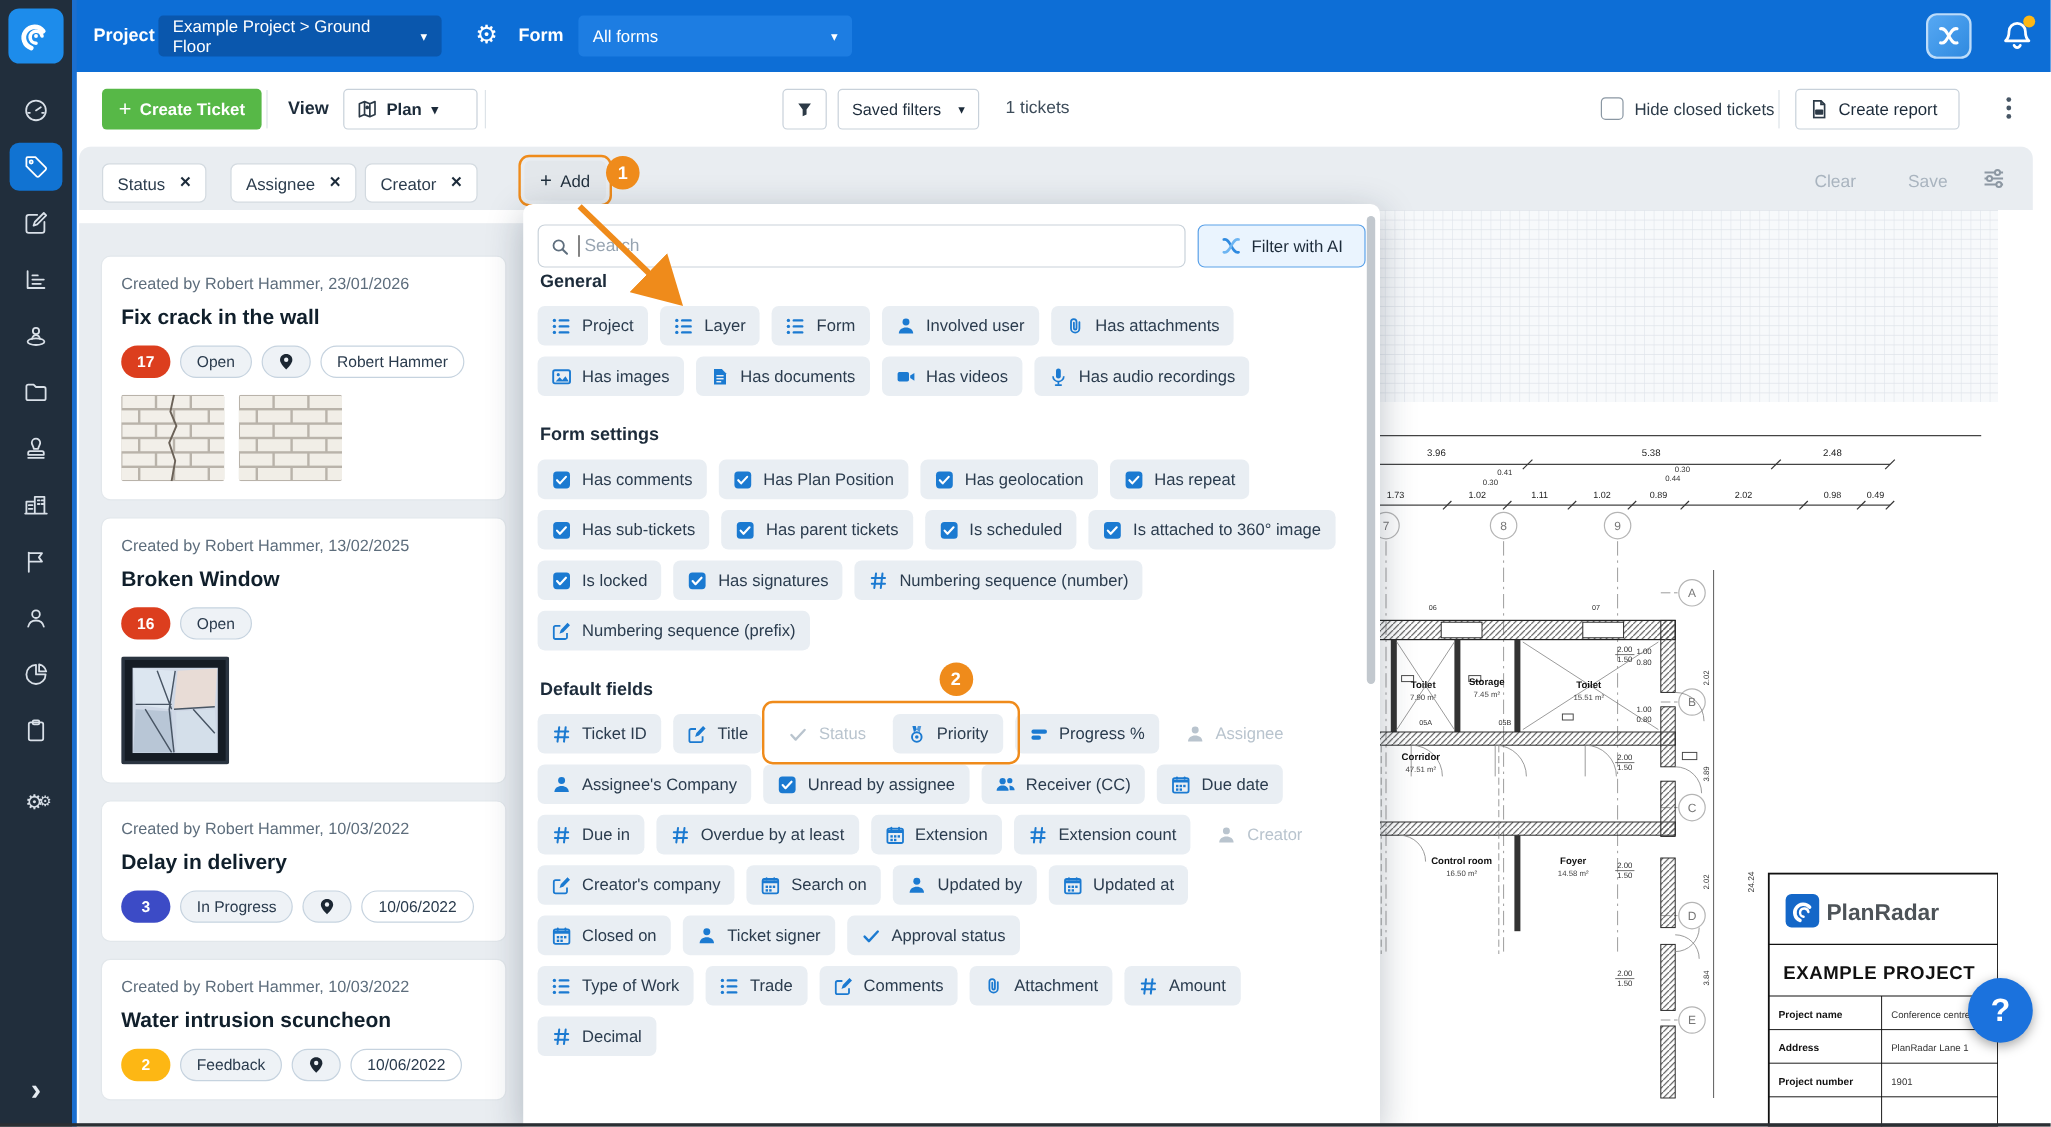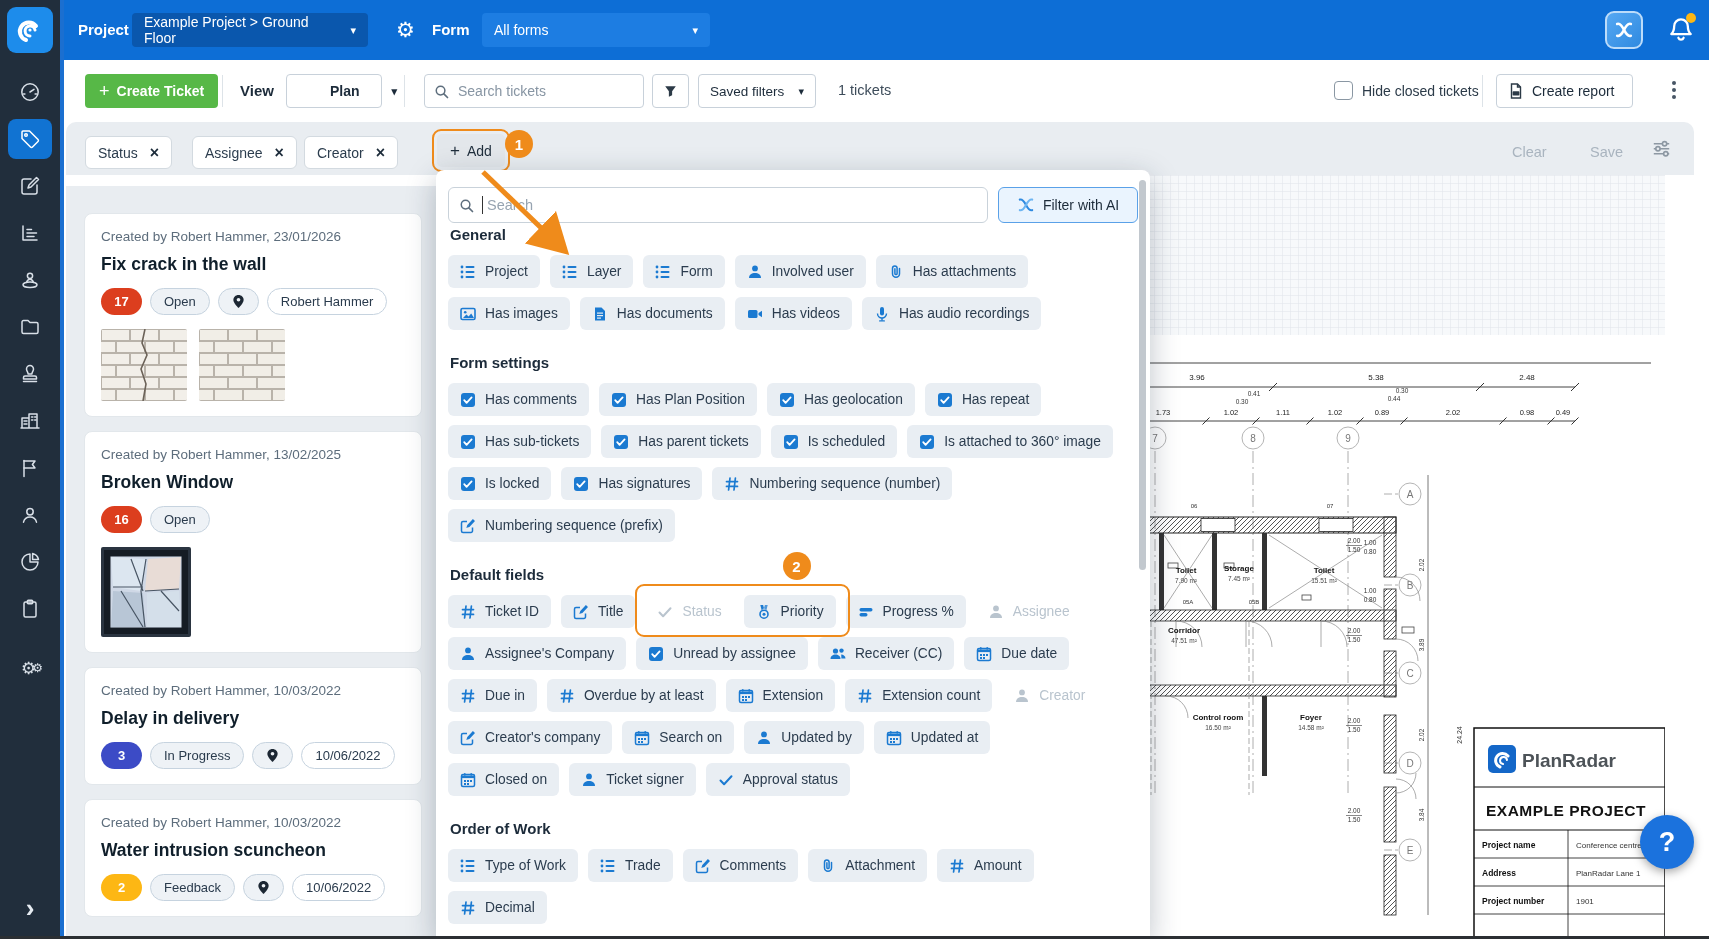--- a/index.html
+++ b/index.html
@@ -30,21 +30,21 @@
   #bell-wrap{position:absolute;left:1608px;top:16px;width:28px;height:28px;cursor:pointer;}
   #bell-dot{position:absolute;right:0px;top:-3px;width:10px;height:10px;border-radius:50%;background:#fdb714;}
 
   
   #toolbar{left:64px;top:60px;width:1645px;height:62px;background:#fff;z-index:6;}
   .t-divider{position:absolute;top:15px;width:1px;height:32px;background:#dde3e8;}
   #btn-create{position:absolute;left:21px;top:14px;height:34px;padding:0 14px;background:#57b847;color:#fff;border:none;border-radius:4px;font-size:14px;font-weight:bold;display:flex;align-items:center;gap:7px;cursor:pointer;font-family:inherit;}
   #btn-create .plus{font-size:18px;font-weight:normal;}
   #view-label{position:absolute;left:176px;top:22px;font-size:15px;font-weight:bold;color:#1c2b3a;}
   .w-btn{position:absolute;top:14px;height:34px;background:#fff;border:1px solid #c8d1da;border-radius:4px;display:flex;align-items:center;padding:0 11px;gap:8px;font-size:14px;color:#1c2b3a;cursor:pointer;box-sizing:border-box;}
-  #plan-dd{left:222px;width:96px;font-weight:bold;gap:32px;}
+  #plan-dd{left:222px;width:112px;font-weight:bold;}
   #search-box{position:absolute;left:360px;top:14px;width:220px;height:34px;border:1px solid #c8d1da;border-radius:4px;display:flex;align-items:center;padding:0 9px;gap:7px;box-sizing:border-box;color:#7e8c99;}
   #search-box input{border:none;outline:none;font-size:14px;width:160px;color:#32414f;font-family:inherit;background:transparent;}
   #search-box input::placeholder{color:#8795a3;}
   #btn-funnel{left:588px;width:37px;justify-content:center;color:#2c3a47;}
   #saved-dd{left:634px;width:118px;font-size:13.5px;}
   #ticket-count{position:absolute;left:774px;top:22px;font-size:14.5px;color:#3d4c5a;}
   #hide-closed{position:absolute;left:1270px;top:21px;display:flex;align-items:center;gap:9px;font-size:14px;color:#2c3b49;cursor:pointer;}
   #hide-closed .box{width:17px;height:17px;border:1.5px solid #8a97a3;border-radius:4px;background:#fff;}
   #btn-report{left:1432px;width:137px;font-size:14px;}
   #kebab{position:absolute;left:1608px;top:18px;font-size:19px;color:#475665;letter-spacing:0;cursor:pointer;line-height:9px;}
@@ -241,27 +241,20 @@
   <div id="view-label">View</div>
   <div class="w-btn" id="plan-dd">
     <svg width="16" height="16" viewBox="0 0 16 16">
       <path fill="none" stroke="#2c3a47" stroke-width="1.4" stroke-linejoin="round" d="M1.5 3.5l4.3-1.8 4.4 1.8 4.3-1.8v10.8l-4.3 1.8-4.4-1.8-4.3 1.8z M5.8 1.7v10.8 M10.2 3.5v10.8"></path>
       <circle cx="8" cy="6.5" r="1.6" fill="#2c3a47"></circle>
     </svg>
     <span>Plan</span>
     <span style="font-size:11px">▾</span>
   </div>
   <div class="t-divider" style="left:340px"></div>
-  <div id="search-box">
-    <svg width="15" height="15" viewBox="0 0 16 16">
-      <circle cx="7" cy="7" r="4.6" fill="none" stroke="#5e6e7d" stroke-width="1.6"></circle>
-      <path d="M10.5 10.5L14.4 14.4" stroke="#5e6e7d" stroke-width="1.8" stroke-linecap="round"></path>
-    </svg>
-    <input placeholder="Search tickets" style="">
-  </div>
   <div class="w-btn" id="btn-funnel">
     <svg width="15" height="15" viewBox="0 0 16 16">
       <path fill="#2c3a47" d="M1.5 1.5h13L10 7.8v4.9l-4 1.9V7.8z"></path>
     </svg>
   </div>
   <div class="w-btn" id="saved-dd">
     <span>Saved filters</span>
     <span style="font-size:11px;margin-left:auto">▾</span>
   </div>
   <div id="ticket-count">1 tickets</div>
@@ -1004,21 +997,20 @@
         </div>
         <div class="chip">
           <span class="ci">
             <svg width="16" height="16" viewBox="0 0 16 16">
               <path fill="none" stroke="currentColor" stroke-width="2" stroke-linecap="round" stroke-linejoin="round" d="M2.5 8.5l3.6 3.8 7.4-8"></path>
             </svg>
           </span>
           <span>Approval status</span>
         </div>
       </div>
-      <div class="sec-title">Order of Work</div>
       <div class="chip-row">
         <div class="chip">
           <span class="ci">
             <svg width="16" height="16" viewBox="0 0 16 16">
               <g fill="currentColor">
                 <circle cx="2" cy="3" r="1.4"></circle>
                 <rect x="5.5" y="2" width="9" height="2" rx="1"></rect>
                 <circle cx="2" cy="8" r="1.4"></circle>
                 <rect x="5.5" y="7" width="9" height="2" rx="1"></rect>
                 <circle cx="2" cy="13" r="1.4"></circle>

